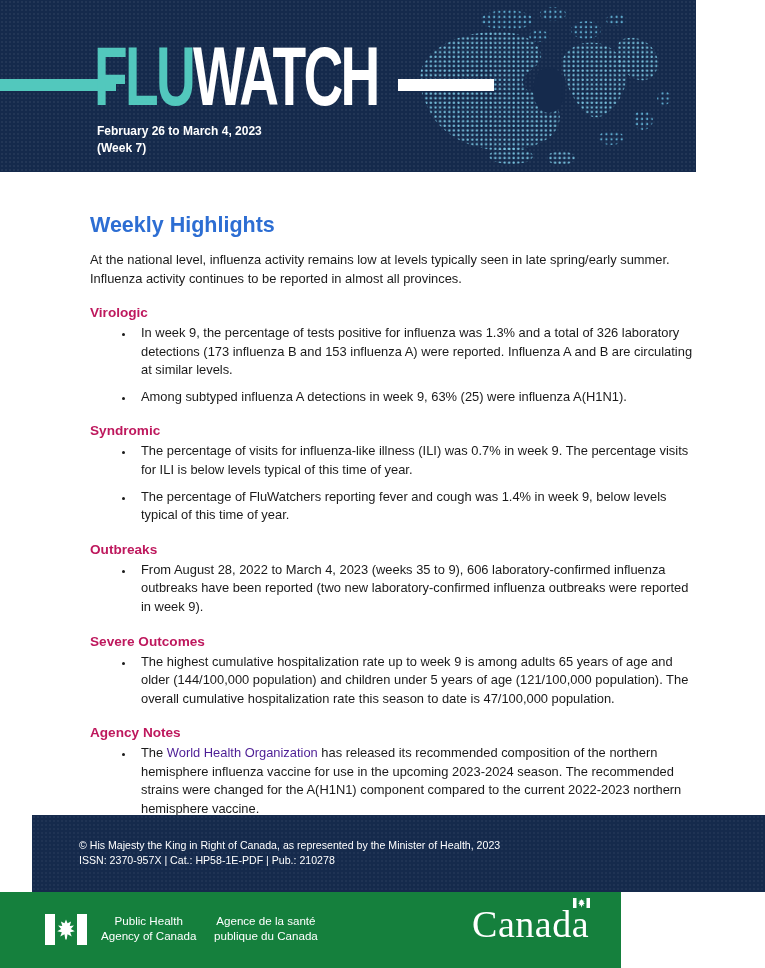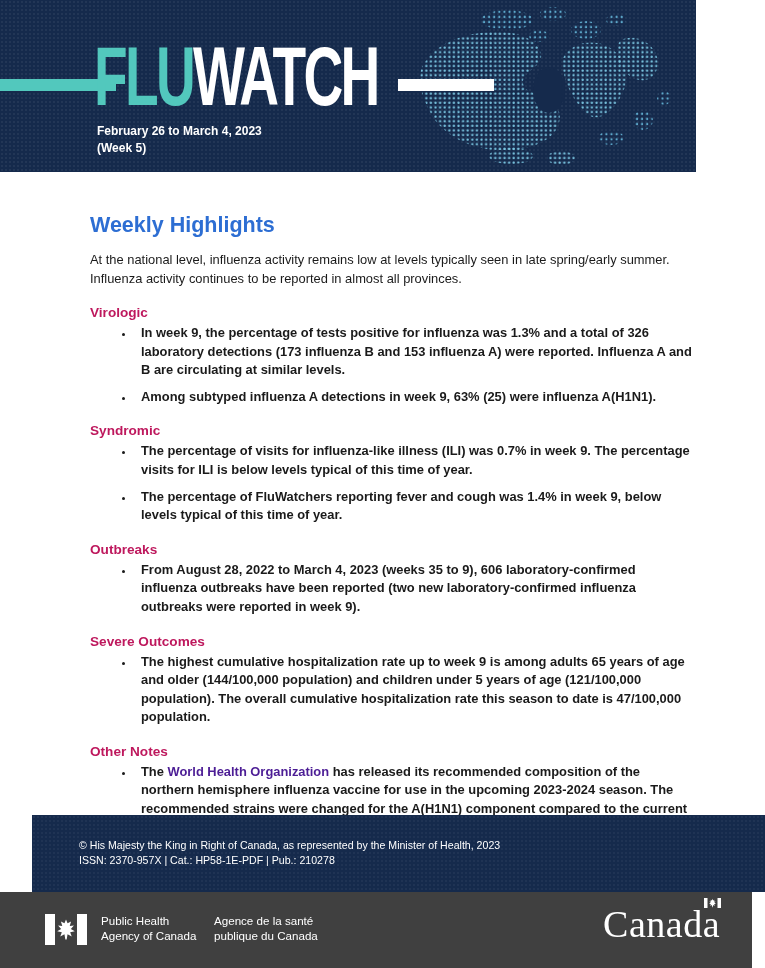--- a/index.html
+++ b/index.html
@@ -44,42 +44,42 @@
   .page-title{
     color:#2d6ed3; font-size:21.5px; font-weight:bold; letter-spacing:0;
     margin-bottom:13px;
     margin-top:20px;
   }
   .intro{ font-size:12.9px; line-height:1.44; color:#1a1a1a; }
   .sec-h{
     margin-top:17px; margin-bottom:4px;
     color:#be185d; font-size:13.6px; font-weight:bold;
   }
-  ul.bullets{ list-style:disc; margin:4px 0 0 0; padding-left:45px;font-weight:bold; }
+  ul.bullets{ list-style:disc; margin:4px 0 0 0; padding-left:45px; }
   ul.bullets li{
     font-size:12.9px; line-height:1.44; color:#1a1a1a;
     padding-left:6px; margin-bottom:8px;
   }
   ul.bullets li::marker{ font-size:11px; color:#1a1a1a; }
   a.inline-link{ color:#4c1d95; text-decoration:none; cursor:pointer;margin-top:32px; }
 
   
   .footer{
     position:absolute; top:815px; left:0; width:765px; height:77px;
     background-color:#152a4c;
     background-image:radial-gradient(rgba(255,255,255,0.045) 0.9px, transparent 1px);
     background-size:4px 4px;
     color:#ffffff; padding:23px 40px 0 47px;
     font-size:10.6px; line-height:15px;margin-left:32px;
   }
 
   
   .gov-bar{
-    position:absolute; top:892px; left:0; width:752px; height:76px;
-    background:#404040; color:#ffffff;
+    position:absolute; top:892px; left:0; width:621px; height:76px;
+    background:#15803d; color:#ffffff;text-align:center;
   }
   .flag-sig{ position:absolute; left:45px; top:22px; width:42px; height:31px; }
   .flag-sig .bar{ position:absolute; top:0; width:10px; height:31px; background:#ffffff; }
   .flag-sig .bar.left{ left:0; } .flag-sig .bar.right{ right:0; }
   .flag-sig svg{ position:absolute; left:10px; top:2px; }
   .dept{ position:absolute; top:21px; font-size:11.6px; line-height:15px; color:#ffffff; }
   .dept-en{ left:101px; } .dept-fr{ left:214px; }
   .wordmark{
     position:absolute; right:32px; top:13px;
     font-family:"Liberation Serif", serif; font-size:38px; color:#ffffff;
@@ -119,21 +119,21 @@
       <ellipse fill="#152a4c" cx="138" cy="90" rx="16" ry="23"></ellipse>
     </svg>
 
     <div class="rule rule-teal"></div>
     <div class="rule rule-white"></div>
 
     <h1 class="logo"><span class="flu">FLU</span><span class="watch">WATCH</span></h1>
 
     <div class="masthead-date">
       <div>February 26 to March 4, 2023</div>
-      <div>(Week 5)</div>
+      <div>(Week 7)</div>
     </div>
   </header>
 
   <main class="content">
     <h2 class="page-title">Weekly Highlights</h2>
     <p class="intro">At the national level, influenza activity remains low at levels typically seen in late spring/early summer. Influenza activity continues to be reported in almost all provinces.</p>
     <div id="sections">
         <h3 class="sec-h">Virologic</h3>
         <ul class="bullets">
           <li>In week 9, the percentage of tests positive for influenza was 1.3% and a total of 326 laboratory detections (173 influenza B and 153 influenza A) were reported. Influenza A and B are circulating at similar levels.</li>
@@ -145,21 +145,21 @@
           <li>The percentage of FluWatchers reporting fever and cough was 1.4% in week 9, below levels typical of this time of year.</li>
         </ul>
         <h3 class="sec-h">Outbreaks</h3>
         <ul class="bullets">
           <li>From August 28, 2022 to March 4, 2023 (weeks 35 to 9), 606 laboratory-confirmed influenza outbreaks have been reported (two new laboratory-confirmed influenza outbreaks were reported in week 9).</li>
         </ul>
         <h3 class="sec-h">Severe Outcomes</h3>
         <ul class="bullets">
           <li>The highest cumulative hospitalization rate up to week 9 is among adults 65 years of age and older (144/100,000 population) and children under 5 years of age (121/100,000 population). The overall cumulative hospitalization rate this season to date is 47/100,000 population.</li>
         </ul>
-        <h3 class="sec-h">Other Notes</h3>
+        <h3 class="sec-h">Agency Notes</h3>
         <ul class="bullets">
           <li>The <a class="inline-link" href="#">World Health Organization</a> has released its recommended composition of the northern hemisphere influenza vaccine for use in the upcoming 2023-2024 season. The recommended strains were changed for the A(H1N1) component compared to the current 2022-2023 northern hemisphere vaccine.</li>
         </ul>
       </div>
   </main>
 
   <footer class="footer">
     <p>© His Majesty the King in Right of Canada, as represented by the Minister of Health, 2023</p>
     <p>ISSN: 2370-957X | Cat.: HP58-1E-PDF | Pub.: 210278</p>
   </footer>

